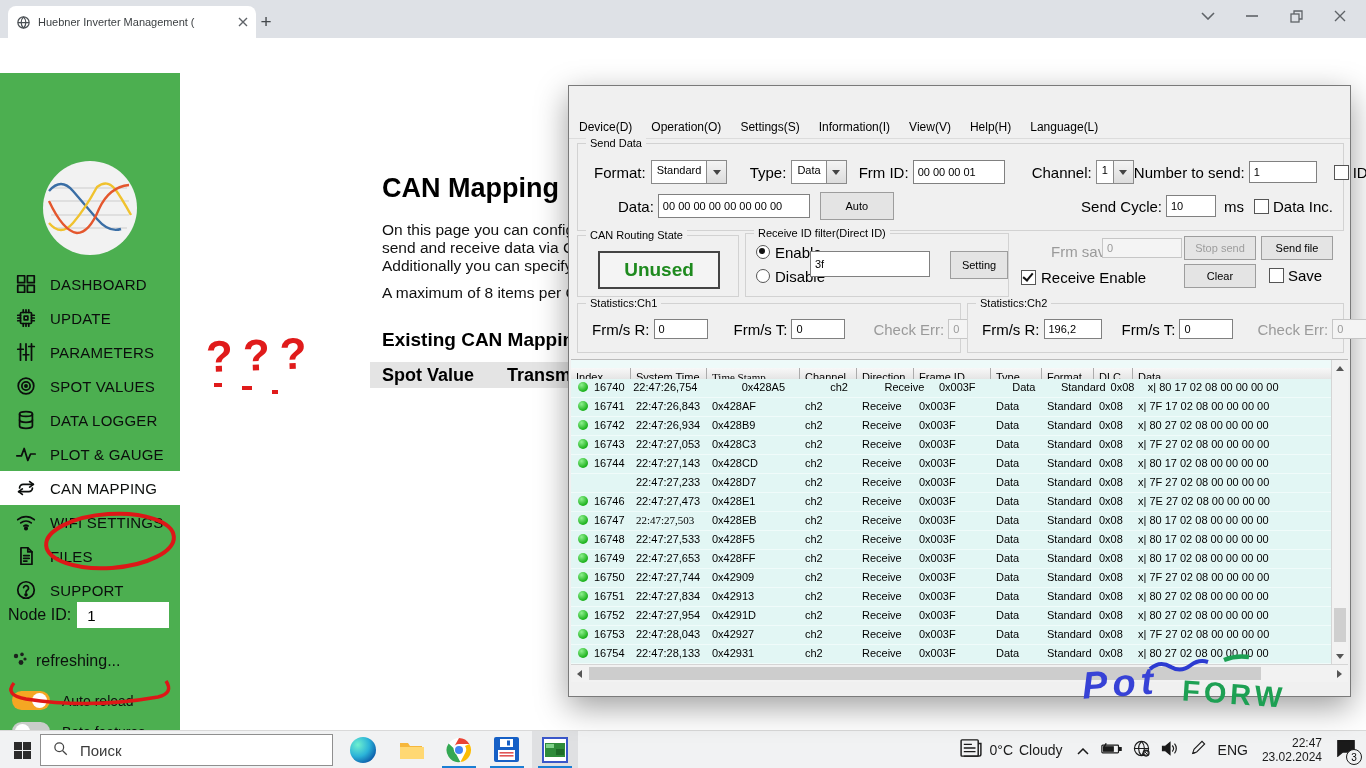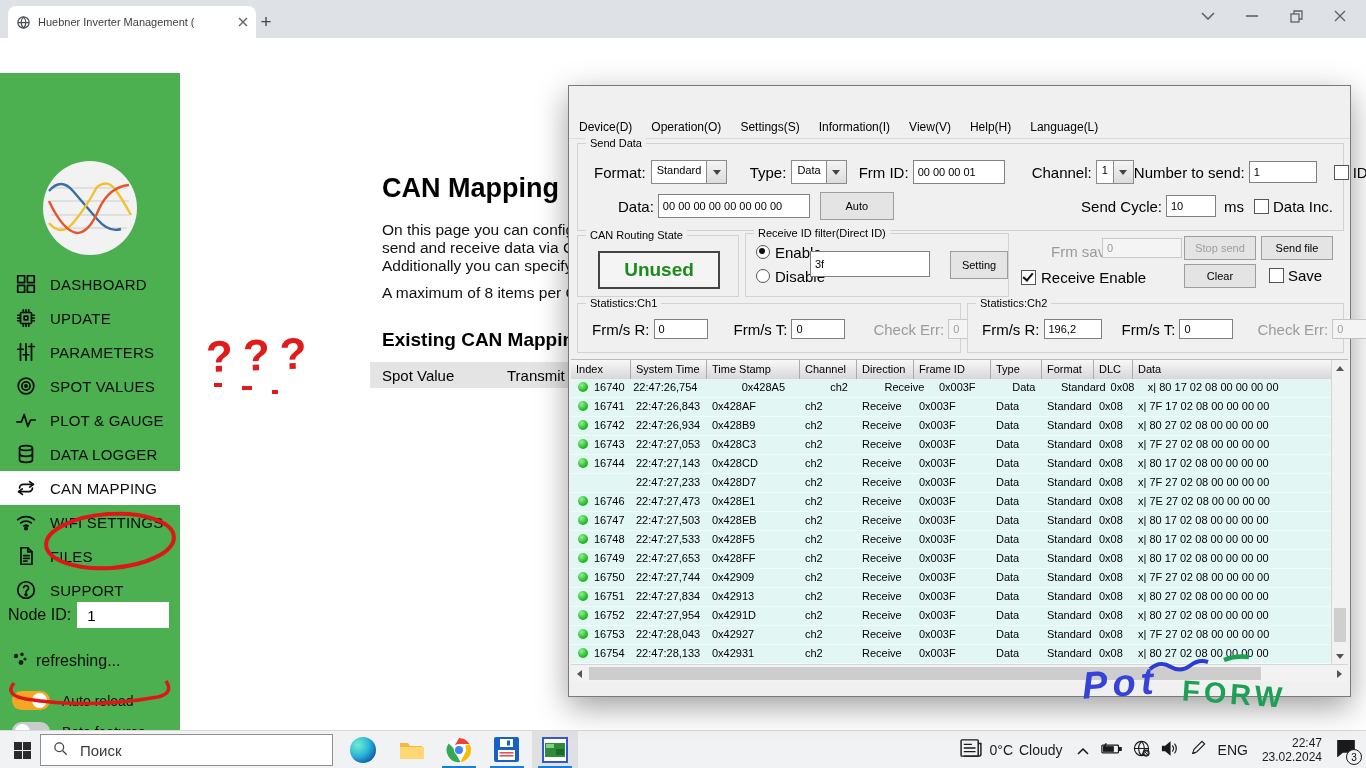--- a/index.html
+++ b/index.html
@@ -43,21 +43,21 @@
   .toggle-row .lbl{font-size:14px;color:#0c100d}
   #fwbox{left:8px;top:676px;width:164px;height:38px;border:2px solid #111;border-radius:6px;
     display:flex;flex-direction:column;align-items:center;justify-content:center;font-size:14px;color:#0c100d}
   
   #main{left:180px;top:73px;width:1186px;height:657px;background:#fff}
   #page-title{left:202px;top:100px;font-size:27px;font-weight:bold;color:#000}
   #intro{left:202px;top:148px;width:366px;font-size:15.5px;color:#111;line-height:18px;white-space:nowrap;overflow:hidden}
   #note{left:202px;top:211px;width:366px;font-size:15.5px;color:#111;white-space:nowrap;overflow:hidden}
   #section-title{left:202px;top:256px;font-size:19px;font-weight:bold;color:#000}
   #maptable{left:190px;top:289px;width:510px;height:26px;background:#e4e4e4;display:flex;align-items:center}
-  #maptable .h{font-size:15px;font-weight:normal;color:#000}
+  #maptable .h{font-size:18px;font-weight:bold;color:#000}
   
   #win{left:568px;top:85px;width:781px;height:610px;background:#f0f0f0;border:1px solid #7a7a7a;
     box-shadow:0 10px 30px rgba(0,0,0,.38);font-size:11px;color:#000}
   #wtitle{left:0;top:0;width:100%;height:30px;background:#fff;display:flex;align-items:center;padding-left:7px;gap:6px;box-sizing:border-box}
   #wtitle .t{font-size:12px}
   #cantool-ico{width:18px;height:16px;border:1px solid #4a4adf;background:#fff;color:#d400d4;
     font-size:6px;font-weight:bold;line-height:7px;text-align:center;overflow:hidden}
   .wbtn{width:42px;height:29px;display:flex;align-items:center;justify-content:center;color:#222}
   #wmenu{left:0;top:30px;width:100%;height:23px;background:#f0f0f0;border-bottom:1px solid #dcdcdc;
     display:flex;align-items:center;gap:19px;padding-left:10px;box-sizing:border-box;font-size:12px}
@@ -77,21 +77,21 @@
   .cb{width:13px;height:13px;border:1px solid #555;background:#fff;position:relative;flex:none}
   .cb.ck:after{content:"";position:absolute;left:3px;top:0px;width:4px;height:8px;
     border:solid #111;border-width:0 2px 2px 0;transform:rotate(40deg)}
   .rd{width:12px;height:12px;border:1px solid #555;border-radius:50%;background:#fff;position:relative;flex:none}
   .rd.on:after{content:"";position:absolute;left:2px;top:2px;width:6px;height:6px;border-radius:50%;background:#111}
   .hrow{position:absolute;display:flex;align-items:center}
   #unused{border:2px solid #444;background:#f4f4f4;display:flex;align-items:center;justify-content:center;
     font-size:19px;font-weight:bold;color:#1e8a1e}
   
   #ttable{left:2px;top:273px;width:777px;height:322px;background:#eefaf9;border-top:1px solid #bbb}
-  #thead{left:0;top:0;width:761px;height:19px;display:flex;background:linear-gradient(#f8f8f8,#d7d7d7)}
+  #thead{left:0;top:8px;width:761px;height:19px;display:flex;background:linear-gradient(#f8f8f8,#d7d7d7)}
   #thead .hc{border-right:1px solid #ababab;box-sizing:border-box;padding:3px 0 0 5px;font-size:11px;white-space:nowrap;overflow:hidden}
   #tbody{left:0;top:19px;width:761px;height:286px;overflow:hidden}
   .trow{height:18px;display:flex;background:#e2f6f4;border-bottom:1px solid #f0fbfa}
   .trow .tc{box-sizing:border-box;padding:2px 0 0 5px;font-size:11px;white-space:nowrap;overflow:hidden}
   .dot{width:10px;height:10px;border-radius:50%;background:radial-gradient(circle at 35% 30%,#8ef08e,#1db21d 70%);
     display:inline-block;margin:1px 6px 0 2px;vertical-align:top}
   .vscroll{right:0;top:0;width:16px;height:305px;background:#f2f2f2;border-left:1px solid #d5d5d5}
   .sarr{position:absolute;left:0;width:16px;height:16px;background:#f2f2f2;display:flex;align-items:center;justify-content:center}
   .tri{width:0;height:0;border:4px solid transparent}
   .vthumb{position:absolute;left:2px;width:12px;background:#cfcfcf}
@@ -275,34 +275,34 @@
             <circle cx="12" cy="12" r="8.5"></circle>
             <circle cx="12" cy="12" r="4.5"></circle>
             <circle cx="12" cy="12" r="1.2" fill="#0b0e0c"></circle>
           </svg>
         </span>
         <span class="lbl">SPOT VALUES</span>
       </div>
       <div class="side-item">
         <span>
           <svg width="22" height="22" viewBox="0 0 24 24" fill="none" stroke="#0b0e0c" stroke-width="1.9" stroke-linecap="round" stroke-linejoin="round">
-            <path d="M2 14h5l3-8 4 13 3-7h5"></path>
-          </svg>
-        </span>
-        <span class="lbl">PLOT &amp; GAUGE</span>
-      </div>
-      <div class="side-item">
-        <span>
-          <svg width="22" height="22" viewBox="0 0 24 24" fill="none" stroke="#0b0e0c" stroke-width="1.9" stroke-linecap="round" stroke-linejoin="round">
             <ellipse cx="12" cy="5.5" rx="7" ry="2.6"></ellipse>
             <path d="M5 5.5v13c0 1.4 3.1 2.6 7 2.6s7-1.2 7-2.6v-13"></path>
             <path d="M5 12c0 1.4 3.1 2.6 7 2.6s7-1.2 7-2.6"></path>
           </svg>
         </span>
         <span class="lbl">DATA LOGGER</span>
+      </div>
+      <div class="side-item">
+        <span>
+          <svg width="22" height="22" viewBox="0 0 24 24" fill="none" stroke="#0b0e0c" stroke-width="1.9" stroke-linecap="round" stroke-linejoin="round">
+            <path d="M2 14h5l3-8 4 13 3-7h5"></path>
+          </svg>
+        </span>
+        <span class="lbl">PLOT &amp; GAUGE</span>
       </div>
       <div class="side-item active">
         <span>
           <svg width="22" height="22" viewBox="0 0 24 24" fill="none" stroke="#0b0e0c" stroke-width="1.9" stroke-linecap="round" stroke-linejoin="round">
             <path d="M20 8H9a4 4 0 0 0-4 4"></path>
             <path d="M16 5l4 3-4 3"></path>
             <path d="M4 16h11a4 4 0 0 0 4-4"></path>
             <path d="M8 13l-4 3 4 3"></path>
           </svg>
         </span>
@@ -494,21 +494,21 @@
       <input class="tin" style="width: 54px; margin-left: 4px;" readonly="" value="0">
       <span class="ctl-lbl" style="margin-left:24px;color:#9a9a9a">Check Err:</span>
       <input class="tin dis" style="width: 50px; margin-left: 4px;" readonly="" value="0">
     </div>
   </div>
 
   <div class="abs" id="ttable">
     <div class="abs" id="thead">
         <span class="hc" style="width: 60px;">Index</span>
         <span class="hc" style="width: 76px;">System Time</span>
-        <span class="hc" style="width: 93px;">Time Stamp</span>
+        <span class="hc" style="width: 93px; font-family: Liberation Serif, serif;">Time Stamp</span>
         <span class="hc" style="width: 57px;">Channel</span>
         <span class="hc" style="width: 57px;">Direction</span>
         <span class="hc" style="width: 77px;">Frame ID</span>
         <span class="hc" style="width: 51px;">Type</span>
         <span class="hc" style="width: 52px;">Format</span>
         <span class="hc" style="width: 39px;">DLC</span>
         <span class="hc" style="width: 199px;">Data</span>
       </div>
     <div class="abs" id="tbody">
         <div class="trow">
@@ -590,21 +590,21 @@
           <span class="tc" style="width: 57px;">ch2</span>
           <span class="tc" style="width: 57px;">Receive</span>
           <span class="tc" style="width: 77px;">0x003F</span>
           <span class="tc" style="width: 51px;">Data</span>
           <span class="tc" style="width: 52px;">Standard</span>
           <span class="tc" style="width: 39px;">0x08</span>
           <span class="tc" style="width: 199px;">x| 7E 27 02 08 00 00 00 00</span>
         </div>
         <div class="trow">
           <span class="tc" style="width: 60px;"><span class="dot"></span><span>16747</span></span>
-          <span class="tc" style="width: 76px;">22:47:27,503</span>
+          <span class="tc" style="width: 76px; font-family: Liberation Serif, serif;">22:47:27,503</span>
           <span class="tc" style="width: 93px;">0x428EB</span>
           <span class="tc" style="width: 57px;">ch2</span>
           <span class="tc" style="width: 57px;">Receive</span>
           <span class="tc" style="width: 77px;">0x003F</span>
           <span class="tc" style="width: 51px;">Data</span>
           <span class="tc" style="width: 52px;">Standard</span>
           <span class="tc" style="width: 39px;">0x08</span>
           <span class="tc" style="width: 199px;">x| 80 17 02 08 00 00 00 00</span>
         </div>
         <div class="trow">

